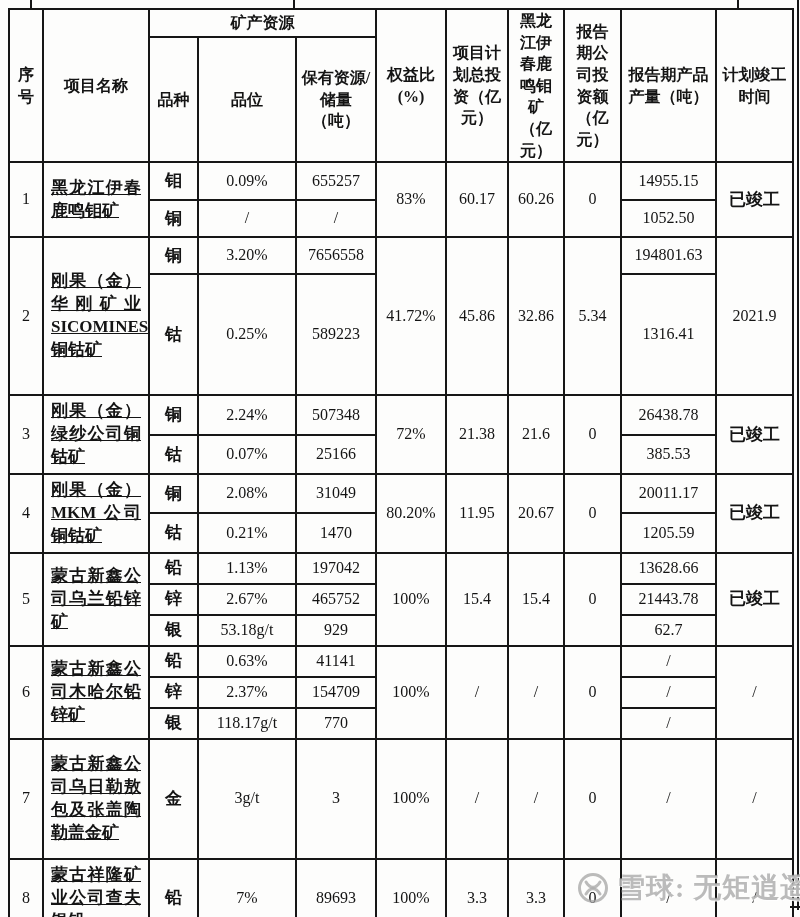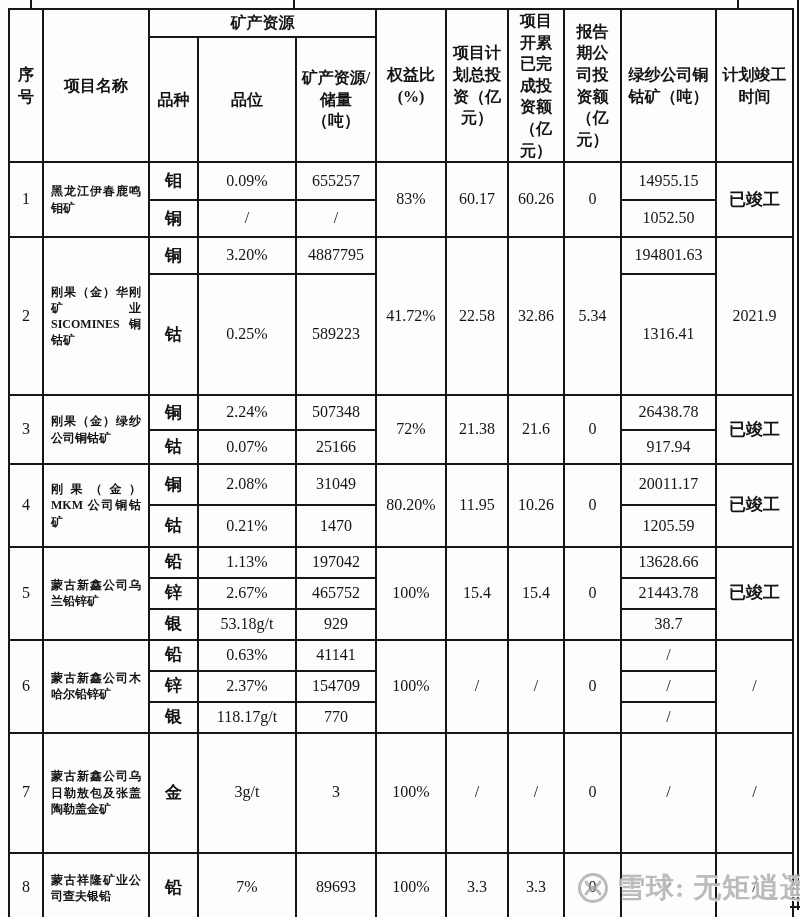--- a/index.html
+++ b/index.html
@@ -29,23 +29,24 @@
   }
   .mine th {
     font-weight: bold;
     padding: 0 4px;
     line-height: 1.35;
   }
   .mine td.name {
     text-align: justify;
     text-justify: inter-character;
     font-weight: bold;
-    font-size: 12px;
-    padding: 16px 7px;
+    font-size: 17px;
+    padding: 4px 7px;
     line-height: 1.35;
+    text-decoration: underline;
   }
   .mine td.b { font-weight: bold; font-size: 17px; }
   
   tr.hA{height:28px} tr.hB{height:124px}
   tr.h38{height:38px} tr.h37{height:37px} tr.h121{height:121px}
   tr.h35{height:35px} tr.h34{height:34px} tr.h31{height:31px}
   tr.h120{height:120px} tr.h70{height:70px}
   
   .stub { position: absolute; top: 0; width: 2px; height: 8px; background: #161616; }
   .right-sliver { position: absolute; top: 0; left: 797px; width: 2px; height: 910px; background: #161616; }
@@ -89,29 +90,29 @@
       <col style="width:77px">
   </colgroup>
 
   <tbody>
       <tr class="hA">
     <th rowspan="2">序号</th>
     <th rowspan="2">项目名称</th>
     <th colspan="3">矿产资源</th>
     <th rowspan="2">权益比(%)</th>
     <th rowspan="2">项目计划总投资（亿元）</th>
-    <th rowspan="2">项目开累已完成投资额（亿元）</th>
+    <th rowspan="2">黑龙江伊春鹿鸣钼矿（亿元）</th>
     <th rowspan="2">报告期公司投资额（亿元）</th>
-    <th rowspan="2">绿纱公司铜钴矿（吨）</th>
+    <th rowspan="2">报告期产品产量（吨）</th>
     <th rowspan="2">计划竣工时间</th>
   </tr>
   <tr class="hB">
     <th>品种</th>
     <th>品位</th>
-    <th>矿产资源/储量（吨）</th>
+    <th>保有资源/储量（吨）</th>
   </tr>
 
   <tr class="h38">
     <td rowspan="2">1</td>
     <td rowspan="2" class="name">黑龙江伊春鹿鸣钼矿</td>
     <td class="b">钼</td>
     <td>0.09%</td>
     <td>655257</td>
     <td rowspan="2">83%</td>
     <td rowspan="2">60.17</td>
@@ -125,23 +126,23 @@
     <td>/</td>
     <td>/</td>
     <td>1052.50</td>
   </tr>
 
   <tr class="h37">
     <td rowspan="2">2</td>
     <td rowspan="2" class="name">刚果（金）华刚矿业SICOMINES铜钴矿</td>
     <td class="b">铜</td>
     <td>3.20%</td>
-    <td>4887795</td>
+    <td>7656558</td>
     <td rowspan="2">41.72%</td>
-    <td rowspan="2">22.58</td>
+    <td rowspan="2">45.86</td>
     <td rowspan="2">32.86</td>
     <td rowspan="2">5.34</td>
     <td>194801.63</td>
     <td rowspan="2">2021.9</td>
   </tr>
   <tr class="h121">
     <td class="b">钴</td>
     <td>0.25%</td>
     <td>589223</td>
     <td>1316.41</td>
@@ -157,32 +158,32 @@
     <td rowspan="2">21.38</td>
     <td rowspan="2">21.6</td>
     <td rowspan="2">0</td>
     <td>26438.78</td>
     <td rowspan="2" class="b">已竣工</td>
   </tr>
   <tr class="h34">
     <td class="b">钴</td>
     <td>0.07%</td>
     <td>25166</td>
-    <td>917.94</td>
+    <td>385.53</td>
   </tr>
 
   <tr class="h35">
     <td rowspan="2">4</td>
     <td rowspan="2" class="name">刚果（金）MKM 公司铜钴矿</td>
     <td class="b">铜</td>
     <td>2.08%</td>
     <td>31049</td>
     <td rowspan="2">80.20%</td>
     <td rowspan="2">11.95</td>
-    <td rowspan="2">10.26</td>
+    <td rowspan="2">20.67</td>
     <td rowspan="2">0</td>
     <td>20011.17</td>
     <td rowspan="2" class="b">已竣工</td>
   </tr>
   <tr class="h35">
     <td class="b">钴</td>
     <td>0.21%</td>
     <td>1470</td>
     <td>1205.59</td>
   </tr>
@@ -203,21 +204,21 @@
   <tr class="h31">
     <td class="b">锌</td>
     <td>2.67%</td>
     <td>465752</td>
     <td>21443.78</td>
   </tr>
   <tr class="h31">
     <td class="b">银</td>
     <td>53.18g/t</td>
     <td>929</td>
-    <td>38.7</td>
+    <td>62.7</td>
   </tr>
 
   <tr class="h31">
     <td rowspan="3">6</td>
     <td rowspan="3" class="name">蒙古新鑫公司木哈尔铅锌矿</td>
     <td class="b">铅</td>
     <td>0.63%</td>
     <td>41141</td>
     <td rowspan="3">100%</td>
     <td rowspan="3">/</td>

